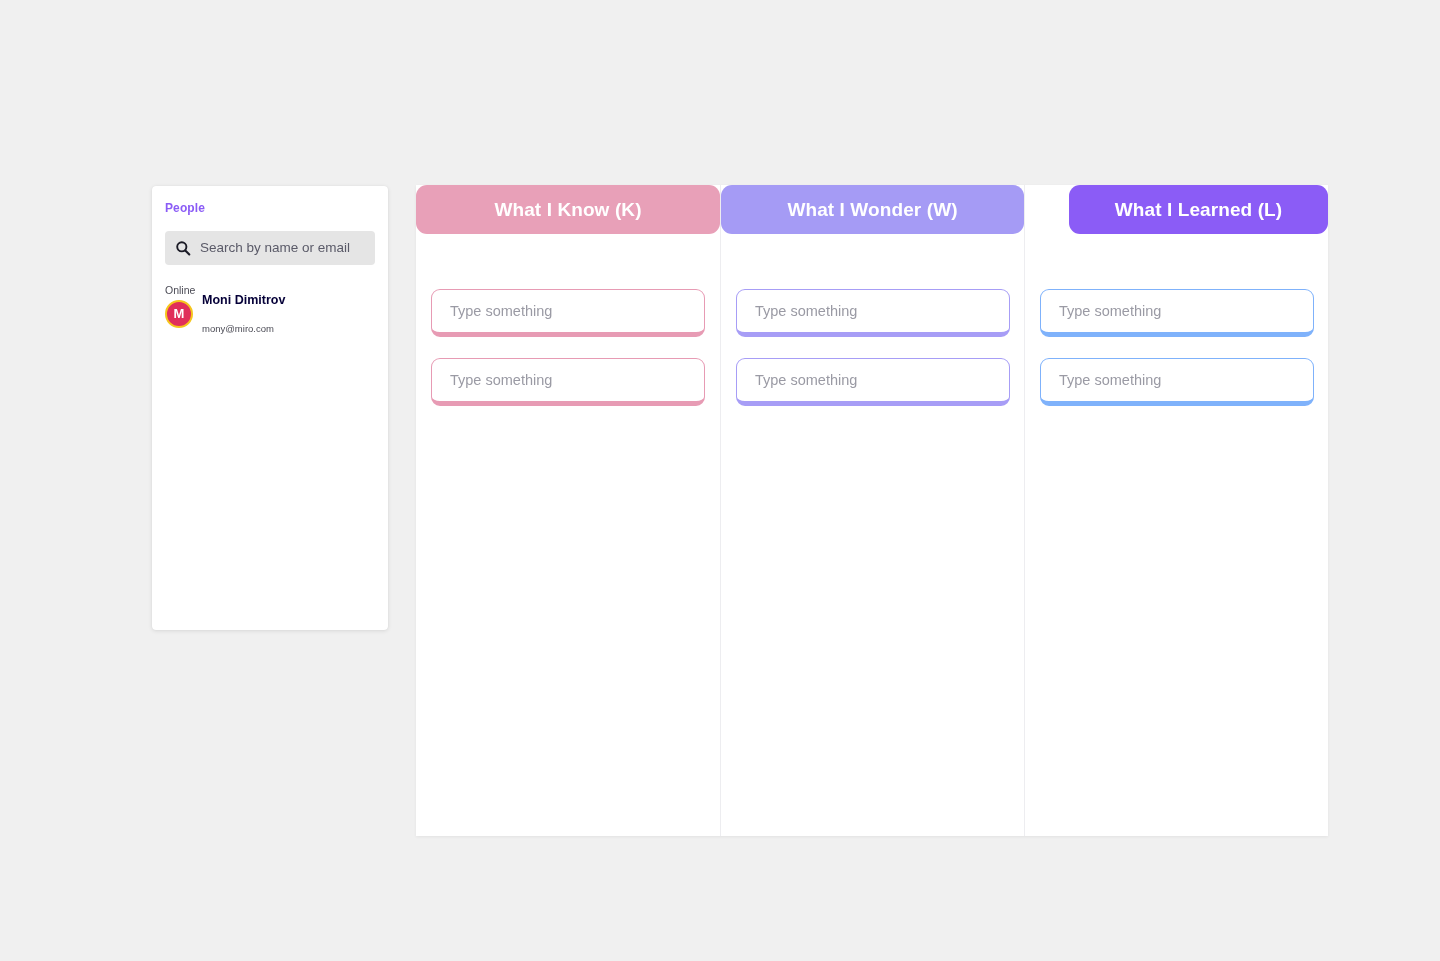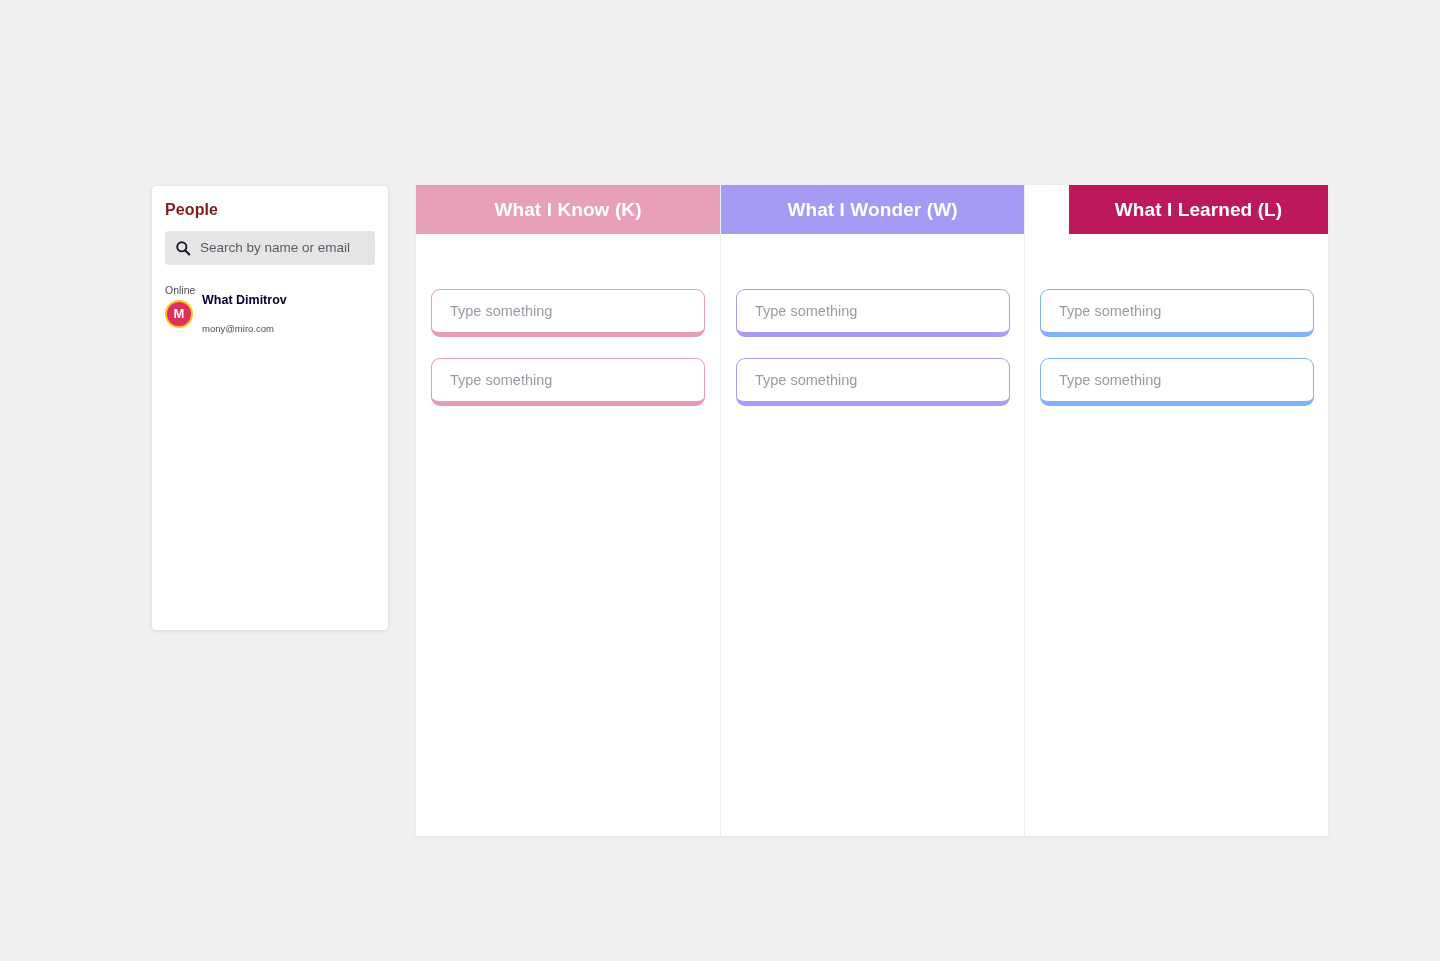--- a/index.html
+++ b/index.html
@@ -31,23 +31,23 @@
     background: #ffffff;
     border-radius: 4px;
     box-shadow: 0 1px 4px rgba(0,0,0,0.10), 0 0 1px rgba(0,0,0,0.08);
     padding: 0;
   }
 
   .people-title {
     position: absolute;
     left: 13px;
     top: 15px;
-    font-size: 16px;
-    font-weight: bold;
-    color: #7f1d1d;
+    font-size: 12px;
+    font-weight: bold;
+    color: #8b5cf6;
     letter-spacing: 0.1px;
   }
 
   .search-box {
     position: absolute;
     left: 13px;
     top: 45px;
     width: 210px;
     height: 34px;
     background: #e5e5e5;
@@ -154,24 +154,25 @@
     height: 49px;
     flex: 0 0 49px;
     display: flex;
     align-items: center;
     justify-content: center;
     color: #ffffff;
     font-size: 19px;
     font-weight: bold;
     letter-spacing: 0.1px;
     user-select: none;
+    border-radius: 11px;
   }
   .col-header.k { background: #e8a0b8; }
   .col-header.w { background: #a59bf5; }
-  .col-header.l { background: #be185d; margin-left: 44px; }
+  .col-header.l { background: #8b5cf6; margin-left: 44px; }
 
   .col-body {
     flex: 1 1 auto;
     padding: 55px 15px 0 15px;
     display: flex;
     flex-direction: column;
     gap: 21px;
   }
 
   .note-card {
@@ -226,21 +227,21 @@
       <span class="search-placeholder">Search by name or email</span>
     </div>
 
     <div class="online-label">Online</div>
 
     <div class="person-row">
       <div class="avatar">
         <span class="avatar-letter">M</span>
       </div>
       <div class="person-info">
-        <div class="person-name">What Dimitrov</div>
+        <div class="person-name">Moni Dimitrov</div>
         <div class="person-email">mony@miro.com</div>
       </div>
     </div>
   </div>
 
   <div class="board">
 
     <div class="column">
       <div class="col-header k">What I Know (K)</div>
       <div class="col-body">

